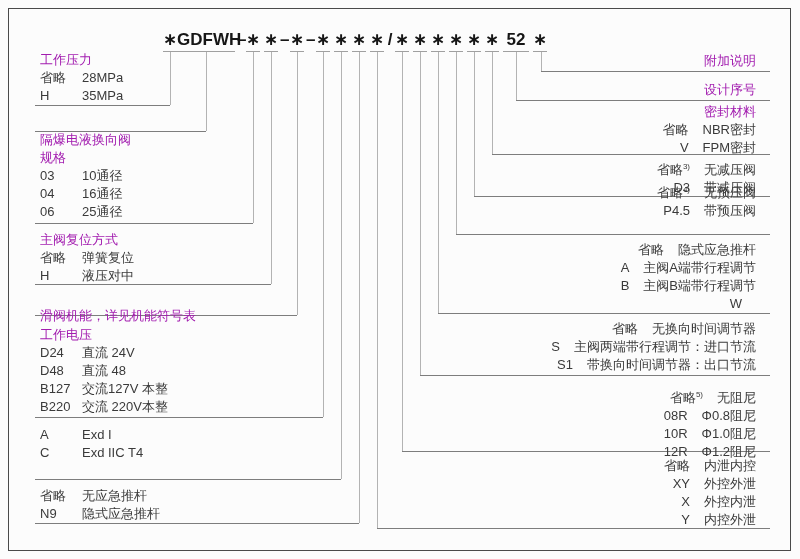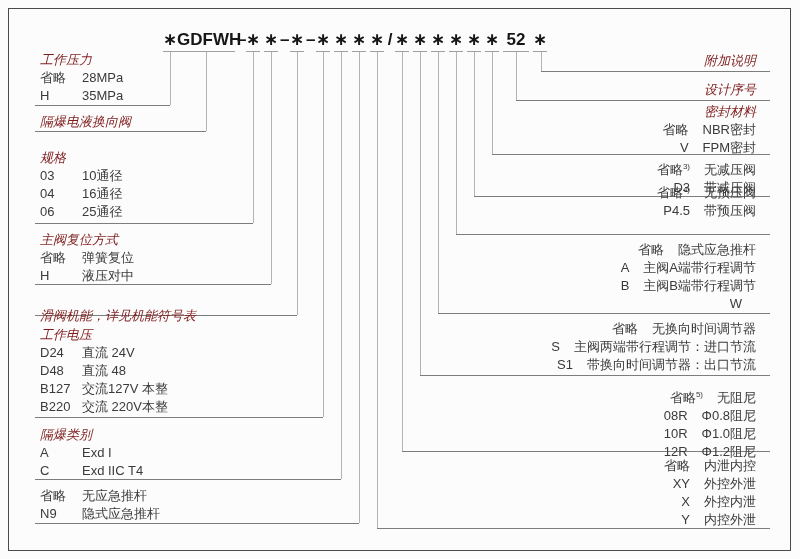--- a/index.html
+++ b/index.html
@@ -12,21 +12,21 @@
   .seg{
     position:absolute;top:29px;height:22px;line-height:22px;text-align:center;
     font-weight:bold;font-size:17px;color:#161616;
   }
   .seg.u{border-bottom:1px solid #a0a0a0;}
   
   .hline{position:absolute;height:1px;background:#7d7d7d;}
   .vline{position:absolute;width:1px;background:#b3b3b3;}
   
   .block{position:absolute;font-size:13px;line-height:18px;white-space:nowrap;}
-  .btitle{font-weight:normal;color:#7f1d1d;font-style:italic;}
+  .btitle{font-weight:normal;color:#a21caf;}
   .row{display:flex;}
   .left-block .code{flex:0 0 auto;min-width:42px;}
   .right-block{text-align:right;}
   .right-block .row{display:flex;justify-content:flex-end;}
   .right-block .code{margin-right:14px;}
   sup{font-size:8px;line-height:0;}
 </style>
 </head>
 <body>
 
@@ -96,21 +96,21 @@
         <div class="btitle">工作压力</div>
         <div class="row">
           <div class="code">省略</div>
           <div class="desc">28MPa</div>
         </div>
         <div class="row">
           <div class="code">H</div>
           <div class="desc">35MPa</div>
         </div>
       </div>
-      <div class="block left-block" style="top: 113px; left: 40px;">
+      <div class="block left-block" style="top: 131px; left: 40px;">
         <div class="btitle">隔爆电液换向阀</div>
       </div>
       <div class="block left-block" style="top: 149px; left: 40px;">
         <div class="btitle">规格</div>
         <div class="row">
           <div class="code">03</div>
           <div class="desc">10通径</div>
         </div>
         <div class="row">
           <div class="code">04</div>
@@ -148,21 +148,20 @@
         <div class="row">
           <div class="code">B127</div>
           <div class="desc">交流127V 本整</div>
         </div>
         <div class="row">
           <div class="code">B220</div>
           <div class="desc">交流 220V本整</div>
         </div>
       </div>
       <div class="block left-block" style="top: 426px; left: 40px;">
-        <div class="btitle">隔爆类别</div>
         <div class="row">
           <div class="code">A</div>
           <div class="desc">Exd I</div>
         </div>
         <div class="row">
           <div class="code">C</div>
           <div class="desc">Exd IIC T4</div>
         </div>
       </div>
       <div class="block left-block" style="top: 487px; left: 40px;">

